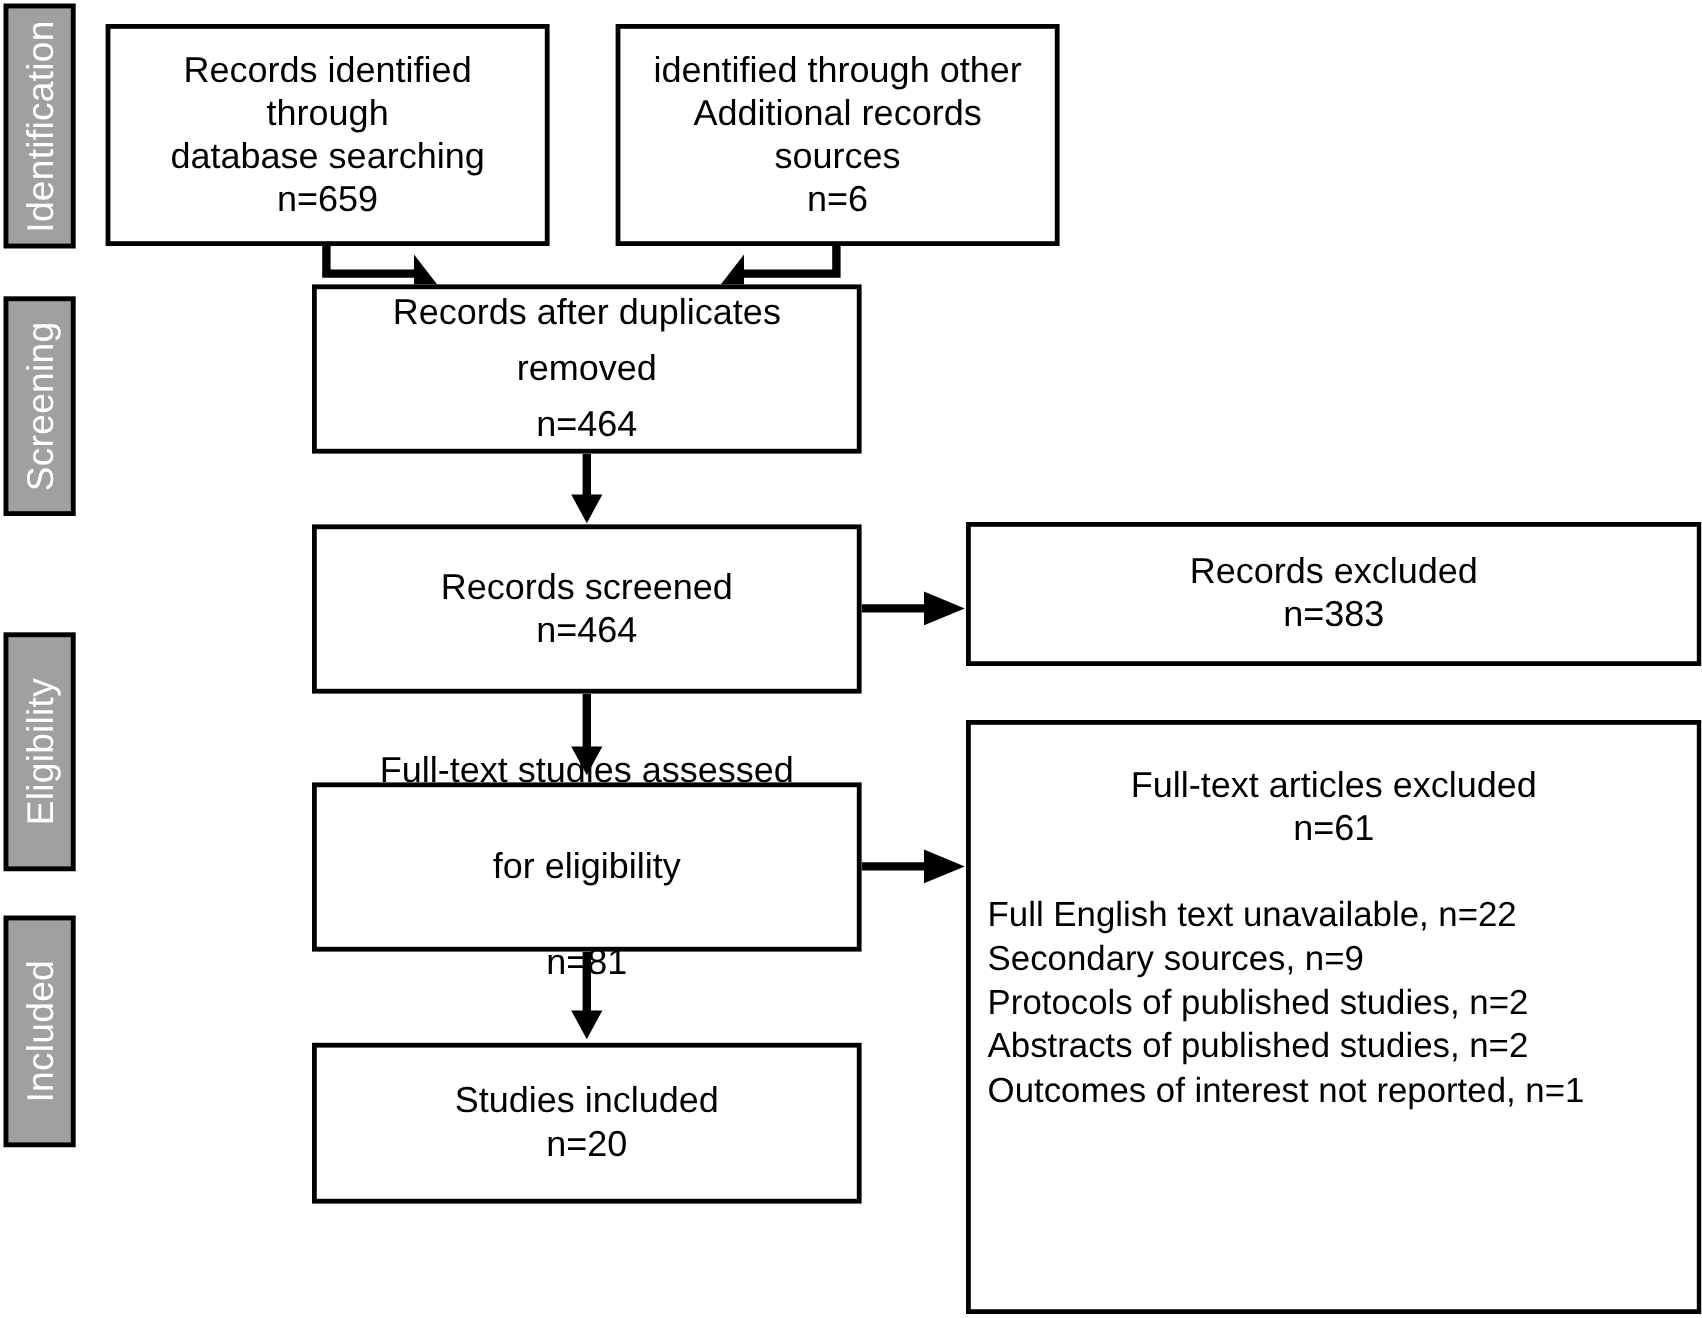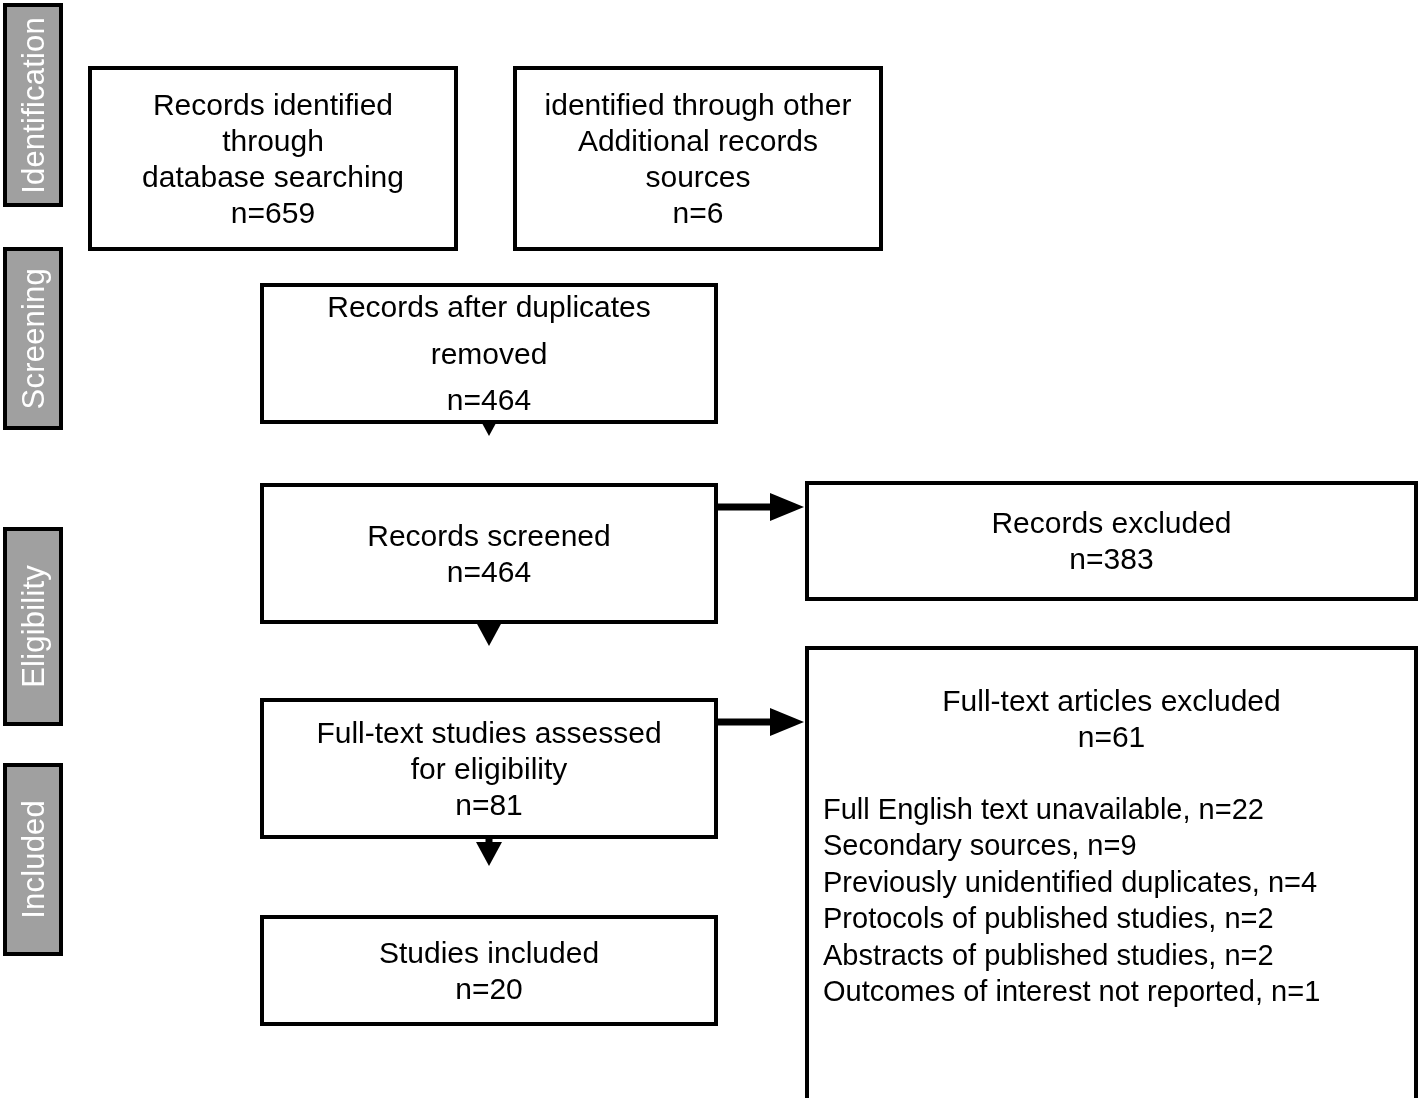--- a/index.html
+++ b/index.html
@@ -45,21 +45,20 @@
     box-sizing: border-box;
     display: flex;
     flex-direction: column;
     align-items: center;
     justify-content: center;
     color: #000000;
     font-size: 30px;
     line-height: 1.20;
     text-align: center;
     padding: 2px 6px;
-    margin-top: 46px;
   }
   .node .line { display: block; white-space: nowrap; }
 
   
   .node.reasons {
     justify-content: flex-start;
     align-items: stretch;
     padding: 0;
   }
   .reasons .head {
@@ -165,39 +164,38 @@
   <div class="node" style="left:260px; top:437px; width:458px; height:141px;">
     <span class="line">Records screened</span>
     <span class="line">n=464</span>
   </div>
 
   <div class="node" style="left:805px; top:435px; width:613px; height:120px;">
     <span class="line">Records excluded</span>
     <span class="line">n=383</span>
   </div>
 
-  <div class="node" style="left:260px; top:652px; width:458px; height:141px;">
+  <div class="node" style="left:260px; top:652px; width:458px; height:141px;gap:44px;">
     <span class="line">Full-text studies assessed</span>
     <span class="line">for eligibility</span>
     <span class="line">n=81</span>
   </div>
 
   <div class="node reasons" style="left:805px; top:600px; width:613px; height:495px;">
     <div class="head">
       <span class="line">Full-text articles excluded</span>
       <span class="line">n=61</span>
     </div>
     <ul>
       <li>Full English text unavailable, n=22</li>
       <li>Secondary sources, n=9</li>
-      <li>Previously unidentified duplicates, n=4</li>
       <li>Protocols of published studies, n=2</li>
       <li>Abstracts of published studies, n=2</li>
       <li>Outcomes of interest not reported, n=1</li>
     </ul>
   </div>
 
-  <div class="node" style="left:260px; top:869px; width:458px; height:111px;">
+  <div class="node" style="left:260px; top:869px; width:458px; height:134px;">
     <span class="line">Studies included</span>
     <span class="line">n=20</span>
   </div>
 
 </div>
 
 </body></html>

